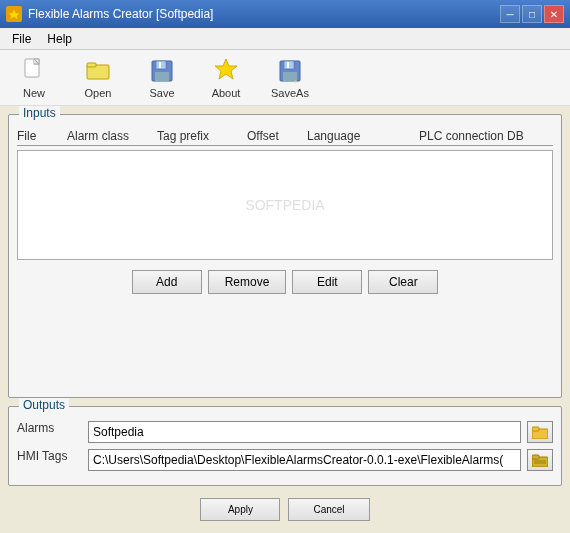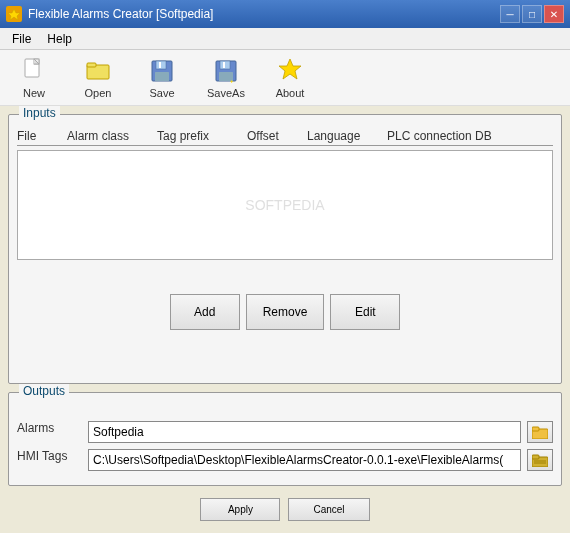--- a/index.html
+++ b/index.html
@@ -152,21 +152,21 @@
       border-bottom: 1px solid #999;
       padding: 2px 0;
       font-size: 12px;
       color: #333;
     }
     .col-file { width: 50px; }
     .col-alarm { width: 90px; }
     .col-tag { width: 90px; }
     .col-offset { width: 60px; }
     .col-lang { width: 80px; }
-    .col-plc { width: 110px; }
+    .col-plc { width: 110px; margin-left: 32px; }
     .col-acq { width: 90px; }
 
     .inputs-content {
       display: flex;
       flex-direction: column;
       gap: 4px;
     }
 
     .table-area {
       background: white;
@@ -175,36 +175,35 @@
       width: 100%;
     }
 
     .buttons-row {
       display: flex;
       gap: 6px;
       justify-content: center;
       padding-top: 6px;
     }
     .action-btn {
-      padding: 10px 16px;
+      padding: 4px 16px;
       font-size: 12px;
       border: 1px solid #999;
       background: linear-gradient(to bottom, #f5f5f5, #e0e0e0);
       cursor: pointer;
       min-width: 70px;
-      margin-top: 24px;
     }
     .action-btn:disabled {
       color: #aaa;
       cursor: default;
     }
 
     
     .outputs-group {
-      padding-top: 28px;
+      padding-top: 14px;
     }
     .field-row {
       display: flex;
       align-items: flex-start;
       margin-bottom: 6px;
       gap: 6px;
     }
     .field-label {
       width: 65px;
       font-size: 12px;
@@ -313,37 +312,37 @@
         <rect x="7" y="15" width="14" height="9" fill="#8ab" rx="0.5"></rect>
         <rect x="11" y="5" width="2" height="6" fill="#fff"></rect>
       </svg>
     </div>
     <span class="tool-label">Save</span>
   </button>
 
   <button class="tool-btn">
     <div class="tool-icon">
       <svg width="28" height="28" viewBox="0 0 28 28">
+        <polygon points="14,2 17,9 25,9 19,14 21,22 14,17 7,22 9,14 3,9 11,9" fill="#ffd700" stroke="#c0a000" stroke-width="0.8"></polygon>
+      </svg>
+    </div>
+    <span class="tool-label">About</span>
+  </button>
+
+  <button class="tool-btn">
+    <div class="tool-icon">
+      <svg width="28" height="28" viewBox="0 0 28 28">
         <rect x="4" y="4" width="20" height="20" rx="1" fill="#6688cc" stroke="#446699" stroke-width="1"></rect>
         <rect x="8" y="4" width="10" height="8" fill="#aaccee" stroke="#446699" stroke-width="0.5"></rect>
         <rect x="7" y="15" width="14" height="9" fill="#8ab" rx="0.5"></rect>
         <rect x="11" y="5" width="2" height="6" fill="#fff"></rect>
         <text x="18" y="26" font-size="6" fill="#ffd700" font-weight="bold">+</text>
       </svg>
     </div>
     <span class="tool-label">SaveAs</span>
-  </button>
-
-  <button class="tool-btn">
-    <div class="tool-icon">
-      <svg width="28" height="28" viewBox="0 0 28 28">
-        <polygon points="14,2 17,9 25,9 19,14 21,22 14,17 7,22 9,14 3,9 11,9" fill="#ffd700" stroke="#c0a000" stroke-width="0.8"></polygon>
-      </svg>
-    </div>
-    <span class="tool-label">About</span>
   </button>
 </div>
 
 <div class="main-content">
 
   <div class="group-box inputs-group">
     <span class="group-label">Inputs</span>
     <div class="inputs-content">
 
       <div class="table-header">
@@ -356,20 +355,21 @@
       </div>
 
       <div class="table-area" style="position:relative;">
         <span class="watermark">SOFTPEDIA</span>
       </div>
 
       <div class="buttons-row">
         <button class="action-btn">Add</button>
         <button class="action-btn">Remove</button>
         <button class="action-btn">Edit</button>
+        <button class="action-btn">Clear</button>
       </div>
     </div>
   </div>
 
   <div class="group-box outputs-group">
     <span class="group-label">Outputs</span>
 
     <div class="field-row">
       <span class="field-label">Alarms</span>
       <input class="field-input" type="text" value="Softpedia" style="">

